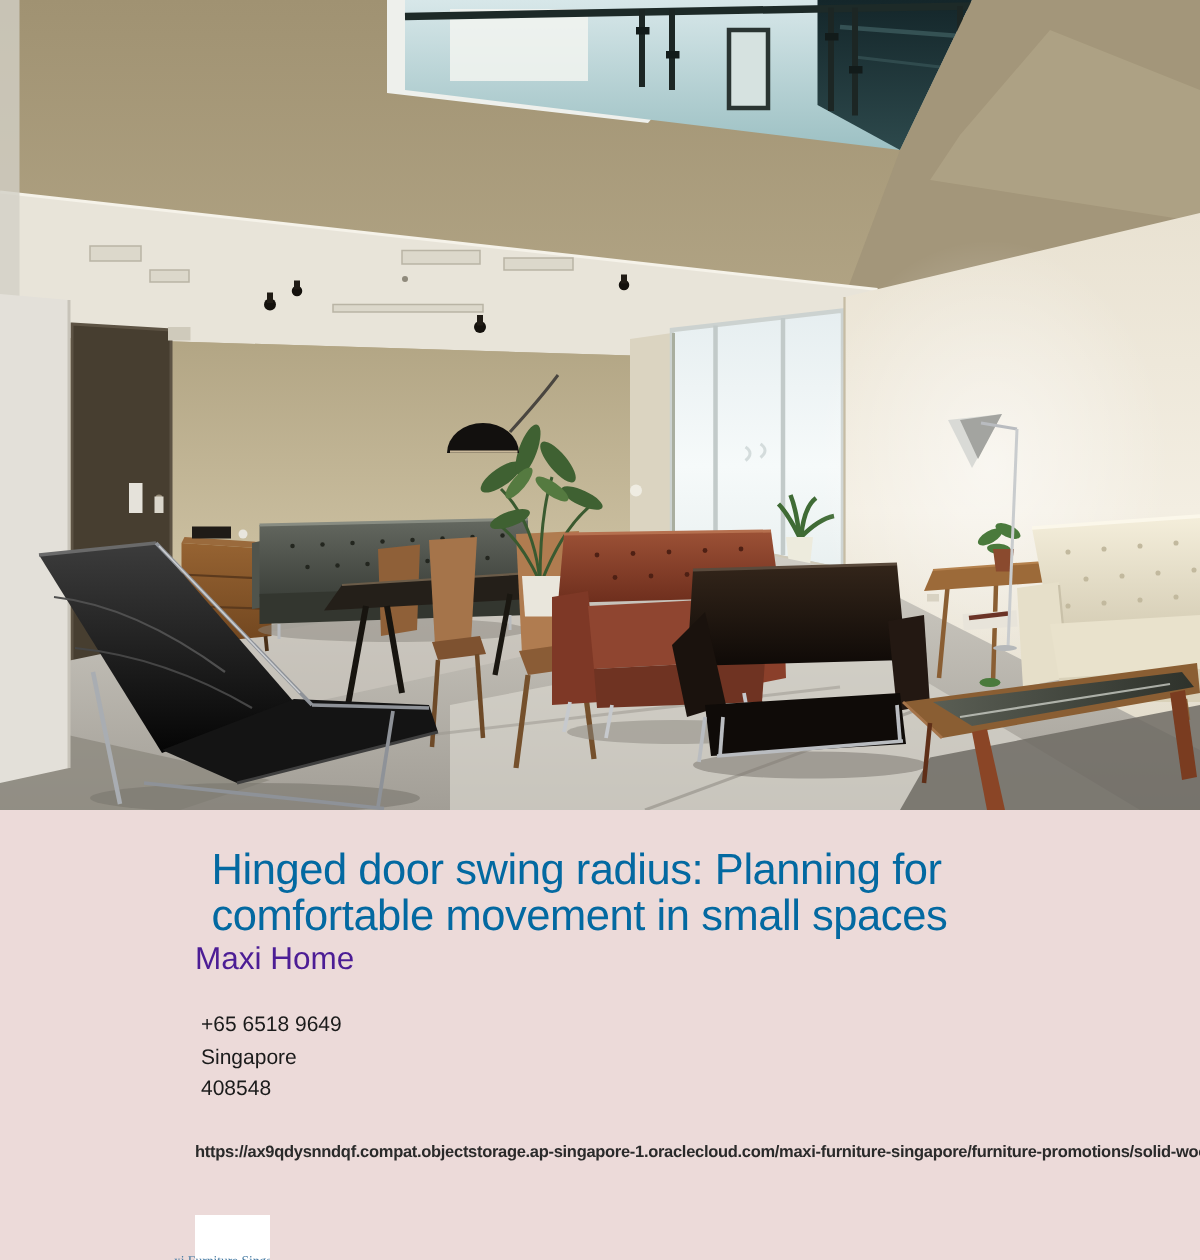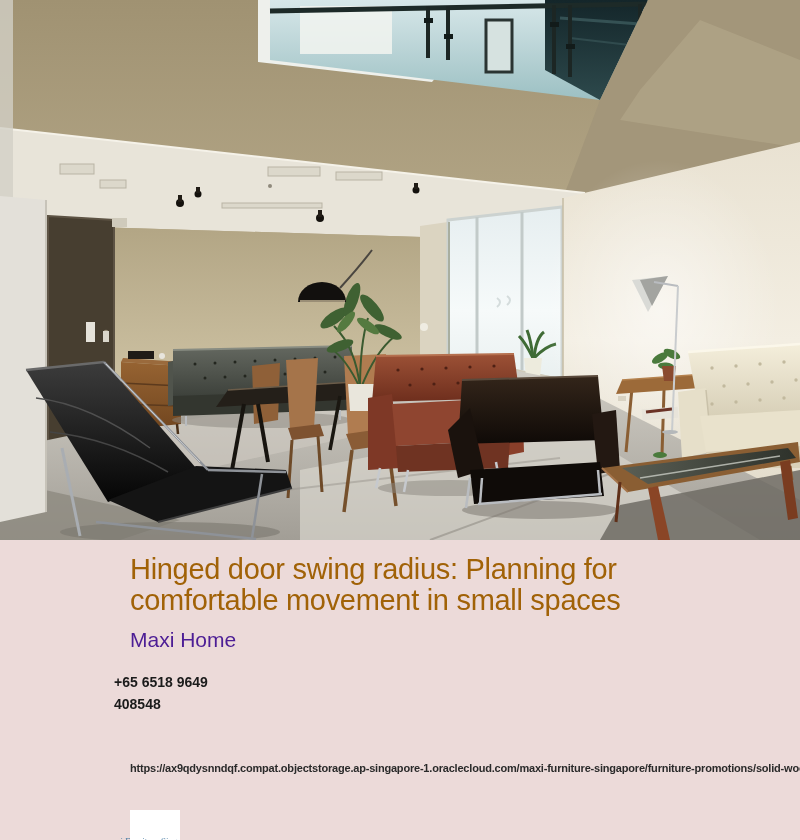--- a/index.html
+++ b/index.html
@@ -1,23 +1,23 @@
 <!DOCTYPE html>
 <html><head>
 <meta charset="utf-8">
 <style>
   html,body{margin:0;padding:0;}
   body{font-family:"Liberation Sans",sans-serif;}
   .page{position:relative;width:800px;height:840px;overflow:hidden;background:#ecdad9;}
   .photo{position:absolute;top:0;left:0;width:800px;height:540px;overflow:hidden;background:#b3a78a;}
   .content{position:absolute;top:540px;left:0;width:800px;height:300px;background:#ecdad9;}
-  .title{position:absolute;top:14px;left:130px;width:620px;margin:0;
-         font-size:29px;line-height:31px;font-weight:400;color:#a16207;letter-spacing:-0.3px;}
+  .title{position:absolute;top:14px;left:130px;width:620px;margin:11px;
+         font-size:29px;line-height:31px;font-weight:400;color:#0369a1;letter-spacing:-0.3px;}
   .company{position:absolute;top:88px;left:130px;font-size:21px;color:#4c1d95;}
-  .contact{position:absolute;top:132px;left:114px;font-size:14px;color:#1b1b1b;line-height:21.5px;font-weight:bold;}
+  .contact{position:absolute;top:132px;left:134px;font-size:14px;color:#1b1b1b;line-height:21.5px;}
   .src{position:absolute;top:218px;left:130px;width:670px;font-size:11px;font-weight:700;
        color:#2a2a2a;letter-spacing:-0.2px;}
   .src .l{display:block;white-space:nowrap;overflow:hidden;height:21px;line-height:21px;}
   .logo-box{position:absolute;top:270px;left:130px;width:50px;height:34px;background:#ffffff;}
   .logo-cap{position:absolute;top:290px;left:116px;width:64px;overflow:hidden;height:12px;}
   .logo-cap span{display:inline-block;margin-left:-12px;white-space:nowrap;
        font-family:"Liberation Serif",serif;font-size:9px;color:#4479a1;}
 </style>
 </head>
 <body>
@@ -414,20 +414,21 @@
       </g>
     </svg>
   </div>
 
   <div class="content">
     <h1 class="title">Hinged door swing radius: Planning for comfortable movement in small spaces</h1>
     <div class="company">Maxi Home</div>
 
     <div class="contact">
       <div>+65 6518 9649</div>
+      <div>Singapore</div>
       <div>408548</div>
     </div>
 
     <div class="src">
       <span class="l">https://ax9qdysnndqf.compat.objectstorage.ap-singapore-1.oraclecloud.com/maxi-furniture-singapore/furniture-promotions/solid-wood-war</span>
     </div>
 
     <div class="logo-box"></div>
     <div class="logo-cap">
       <span>Maxi Furniture Singapore</span>

